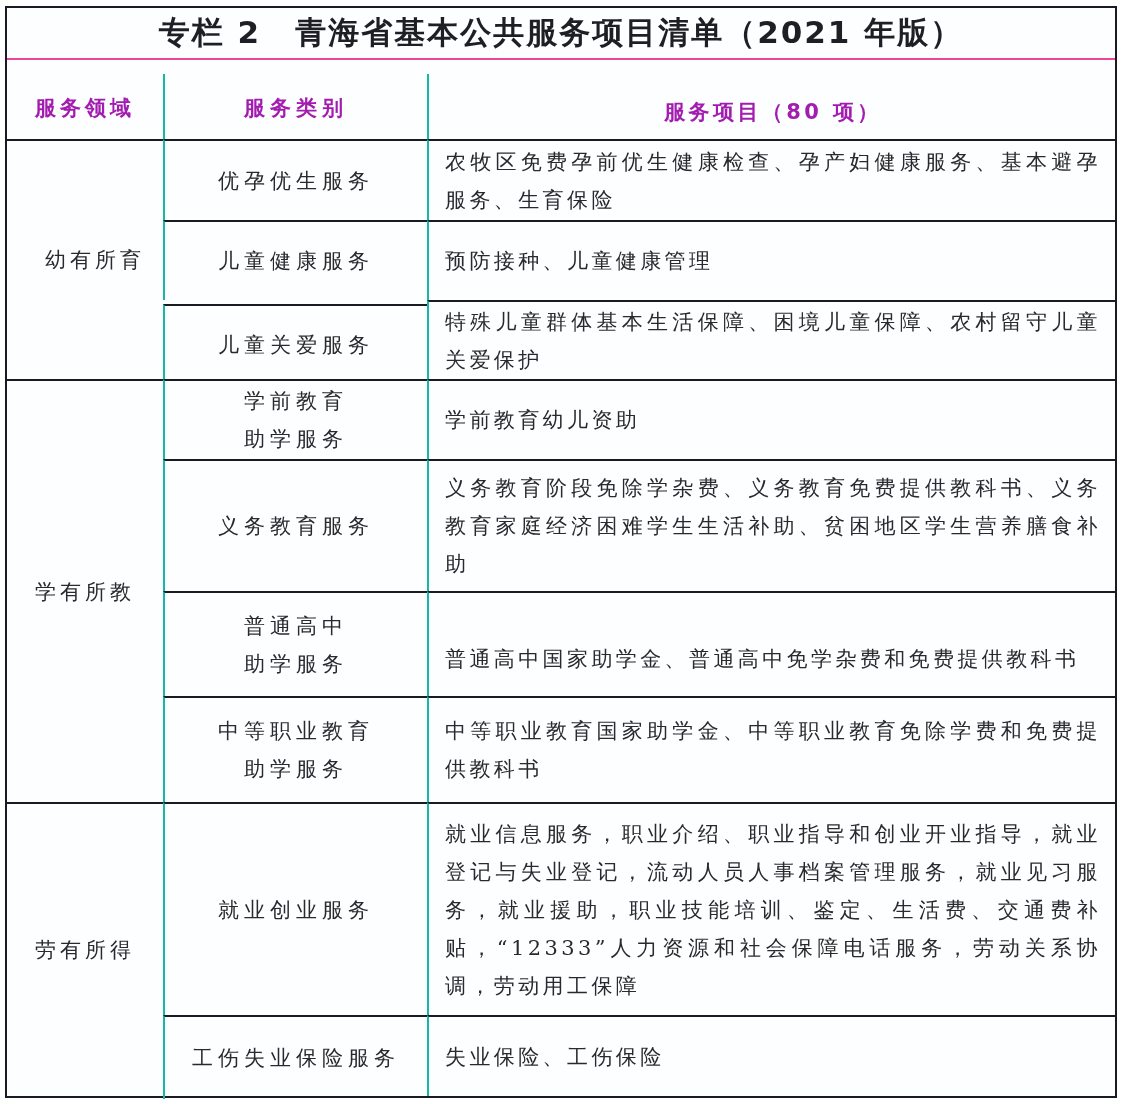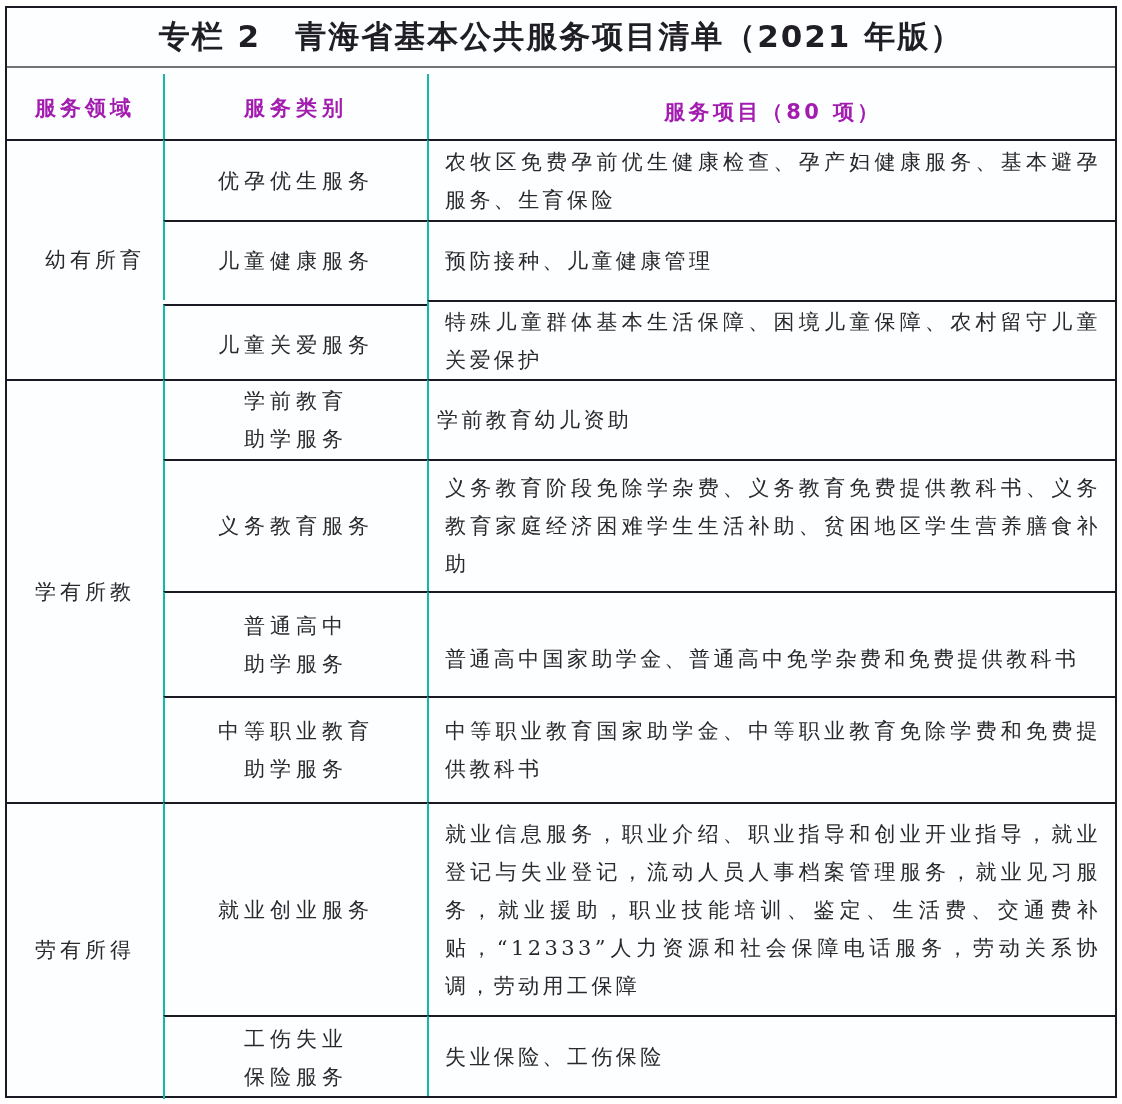--- a/index.html
+++ b/index.html
@@ -1,21 +1,21 @@
 <!DOCTYPE html>
 <html><head>
 <meta charset="utf-8">
 <style>
   html, body { margin: 0; padding: 0; background: #ffffff; }
   body { width: 1122px; height: 1104px; position: relative; overflow: hidden;
          font-family: "DejaVu Serif", "Liberation Serif", serif; color: #2a2a2e; }
   .tbl { position: absolute; left: 5px; top: 6px; width: 1112px; height: 1092px;
          border: 2px solid #1a1a24; box-sizing: border-box; background: #fdfeff; }
-  .title { position: absolute; left: 0; top: 0; width: 100%; height: 60px;
-           border-bottom: 2px solid #737373; box-sizing: border-box;
+  .title { position: absolute; left: 0; top: 0; width: 100%; height: 52px;
+           border-bottom: 2px solid #ec4899; box-sizing: border-box;
            display: flex; align-items: center; justify-content: center;
            font-family: "DejaVu Sans", sans-serif; font-weight: bold; font-size: 31px;
            letter-spacing: 2px; color: #1e1e24; }
   .title .gap { display: inline-block; width: 34px; }
   .cell { position: absolute; box-sizing: border-box; display: flex; align-items: center; }
   .hdr { font-family: "DejaVu Sans", sans-serif; font-weight: bold; font-size: 21px;
          justify-content: center; color: #a21caf; letter-spacing: 2px; }
   .bl { border-left: 2px solid #14b8a6; }
   .bt { border-top: 2px solid #1a1a24; }
   .c1 { left: 0; width: 156px; justify-content: center; font-size: 21px; letter-spacing: 4px; }
@@ -61,21 +61,21 @@
       <span>儿童关爱服务</span>
     </div>
   <div class="cell c3 bl bt" style="top:292px;height:79px;">
       <span>特殊儿童群体基本生活保障、困境儿童保障、农村留守儿童关爱保护</span>
     </div>
 
   <div class="cell c2 bl bt" style="top:371px;height:80px;flex-direction:column;justify-content:center;">
       <span>学前教育</span>
       <span>助学服务</span>
     </div>
-  <div class="cell c3 bl bt" style="top:371px;height:80px;padding-left:8px;">
+  <div class="cell c3 bl bt" style="top:371px;height:80px;">
       <span>学前教育幼儿资助</span>
     </div>
 
   <div class="cell c2 bl bt" style="top:451px;height:132px;">
       <span>义务教育服务</span>
     </div>
   <div class="cell c3 bl bt" style="top:451px;height:132px;">
       <span>义务教育阶段免除学杂费、义务教育免费提供教科书、义务教育家庭经济困难学生生活补助、贫困地区学生营养膳食补助</span>
     </div>
 
@@ -95,20 +95,20 @@
       <span>中等职业教育国家助学金、中等职业教育免除学费和免费提供教科书</span>
     </div>
 
   <div class="cell c2 bl bt" style="top:794px;height:213px;">
       <span>就业创业服务</span>
     </div>
   <div class="cell c3 bl bt" style="top:794px;height:213px;">
       <span>就业信息服务，职业介绍、职业指导和创业开业指导，就业登记与失业登记，流动人员人事档案管理服务，就业见习服务，就业援助，职业技能培训、鉴定、生活费、交通费补贴，“12333”人力资源和社会保障电话服务，劳动关系协调，劳动用工保障</span>
     </div>
 
-  <div class="cell c2 bl bt" style="top:1007px;height:84px;flex-direction:column;justify-content:center;">
+  <div class="cell c2 bl bt" style="top:1007px;height:84px;flex-direction:row;justify-content:center;">
       <span>工伤失业</span>
       <span>保险服务</span>
     </div>
   <div class="cell c3 bl bt" style="top:1007px;height:81px;">
       <span>失业保险、工伤保险</span>
     </div>
 </div>
 
 </body></html>

